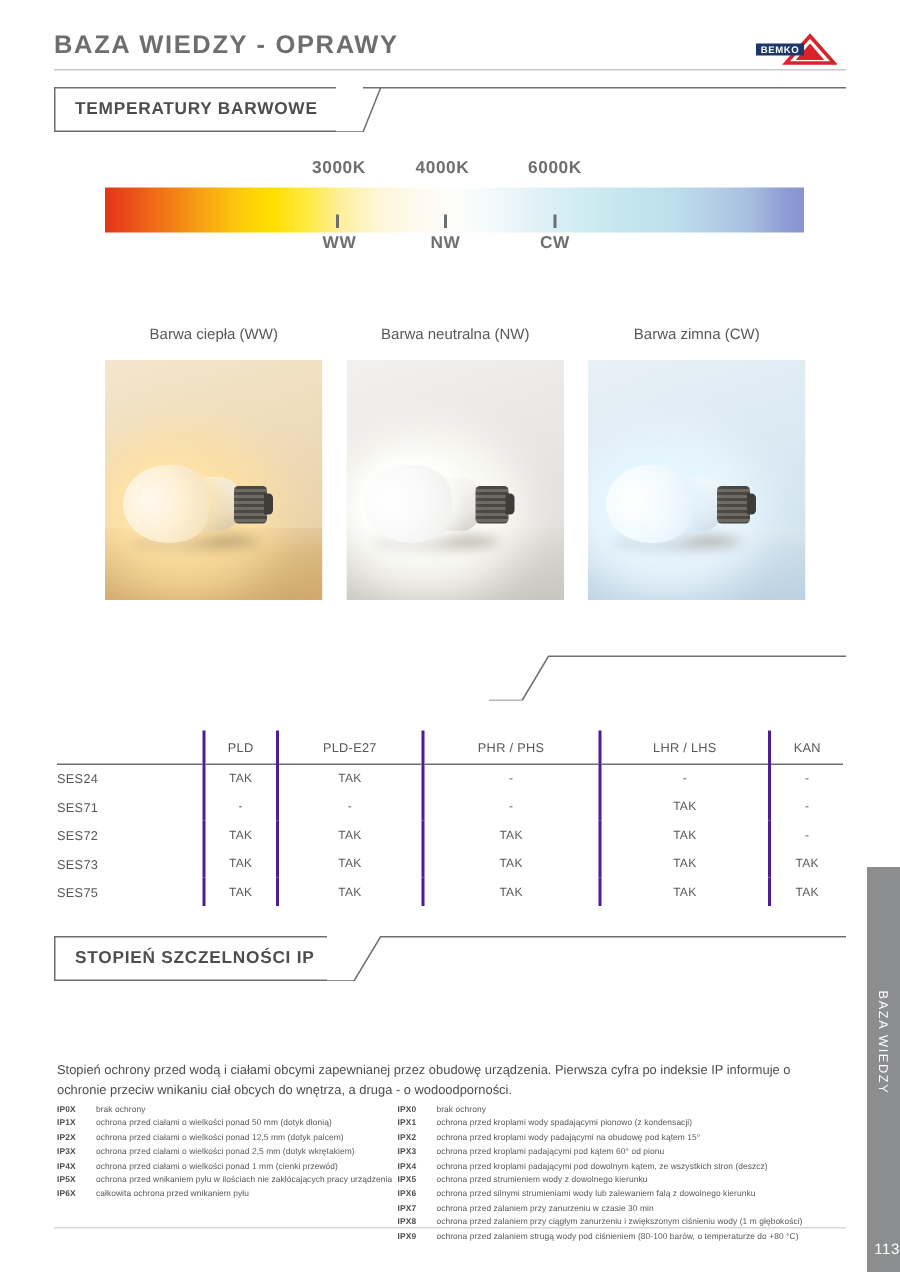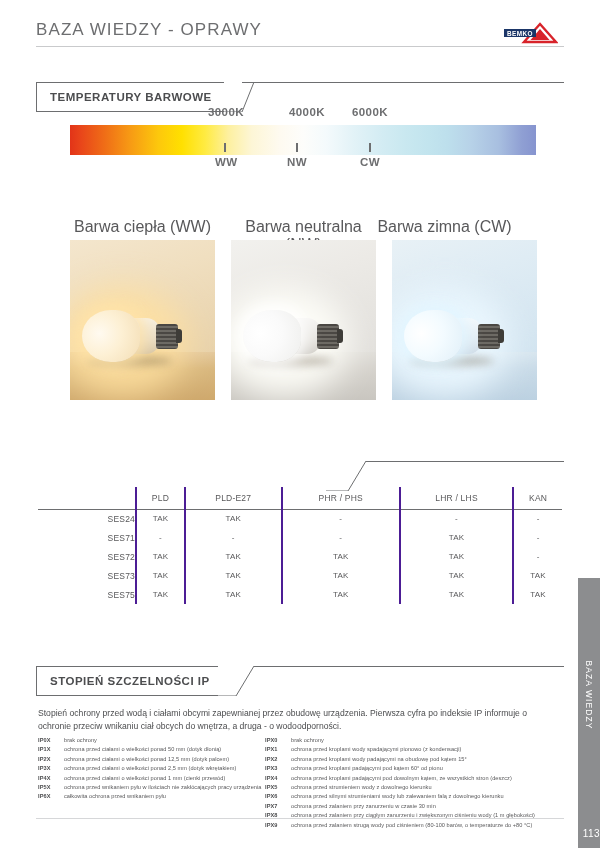--- a/index.html
+++ b/index.html
@@ -9,27 +9,27 @@
     font-family: "Liberation Sans", sans-serif;
     color: #58585a;
     overflow: hidden;
   }
   .page { position: relative; width: 600px; height: 848px; background:#fff; }
 
   
   .header { position:absolute; left:36px; top:18px; width:528px; height:30px; }
   .header-title {
     font-size: 17px; letter-spacing: 1.1px; color:#6d6e70;
-    font-weight: 400; line-height: 24px;
+    font-weight: 700; line-height: 24px;
   }
   .header-rule { position:absolute; left:36px; top:46px; width:528px; height:1px; background:#c9cacc; }
   .logo { position:absolute; right:6px; top:2px; width:56px; height:24px; }
 
   
-  .banner { position:absolute; height:30px;margin-top:24px; }
+  .banner { position:absolute; height:30px; }
   .banner .box {
     position:absolute; left:0; top:0; height:30px;
     border:1px solid #6d6e70; border-right:none;
     display:flex; align-items:center; padding:0 10px 0 13px;
   }
   .banner .box-label {
     font-size:11.5px; font-weight:700; letter-spacing:0.5px; color:#4c4d4f; white-space:nowrap;
   }
   .banner .diag { position:absolute; top:0; height:30px; width:30px; }
   .banner .toprule { position:absolute; top:0; height:1px; background:#6d6e70; }
@@ -51,21 +51,21 @@
   .tick-row { position:absolute; top:143px; left:0; width:600px; height:12px; }
   .tick { position:absolute; width:2px; height:9px; background:#6d6e70; }
   .ww-labels { position:absolute; top:156px; left:0; width:600px; height:16px; }
   .ww-labels span {
     position:absolute; font-size:11.5px; font-weight:700; color:#6d6e70; letter-spacing:0.4px;
   }
 
   
   .photo-captions { position:absolute; top:218px; left:0; width:600px; height:18px; }
   .photo-captions span {
-    position:absolute; font-size:16px; color:#58585a; text-align:center;
+    position:absolute; font-size:10px; color:#58585a; text-align:center;
   }
   .photos { position:absolute; top:240px; left:70px; width:467px; height:160px; }
   .photo { position:absolute; top:0; width:145px; height:160px; overflow:hidden; }
   .photo.p1 { left:0; }
   .photo.p2 { left:161px; }
   .photo.p3 { left:322px; }
 
   .scene { position:absolute; inset:0; }
   
   .wall { position:absolute; left:0; right:0; top:0; height:112px; }
@@ -112,21 +112,21 @@
   }
 
   
   .table-wrap { position:absolute; left:38px; top:487px; width:524px; height:134px; }
   table.compat { width:100%; border-collapse:collapse; }
   table.compat th, table.compat td {
     font-size:8px; font-weight:400; color:#58585a; text-align:center;
     padding:0; height:19px; vertical-align:middle; letter-spacing:0.2px;
   }
   table.compat th { height:22px; font-size:8.5px; }
-  table.compat .rowhead { text-align:right; font-size:8.5px; }
+  table.compat .rowhead { text-align:left; font-size:8.5px; }
   table.compat thead tr { border-bottom:1.4px solid #6d6e70; }
   table.compat th.c, table.compat td.c { border-left:2px solid #4c1d95; }
   table.compat col.first { width:98px; }
 
   
   .ip-intro { position:absolute; left:38px; top:707px; width:500px; }
   .ip-intro p { font-size:8.6px; line-height:12.5px; color:#4c4d4f; }
   .ip-cols { position:absolute; left:38px; top:737px; width:530px; }
   .ip-col { position:absolute; top:0; }
   .ip-col.left { left:0; width:240px; }
@@ -180,41 +180,41 @@
     <div class="diag" style="left:188px;">
       <svg viewBox="0 0 30 30" width="30" height="30" preserveAspectRatio="none">
         <line x1="0" y1="30" x2="18" y2="30" stroke="#6d6e70" stroke-width="1"></line>
         <line x1="18" y1="30" x2="30" y2="0" stroke="#6d6e70" stroke-width="1"></line>
       </svg>
     </div>
   </div>
 
   <div class="kelvin-labels">
     <span style="left:208px;">3000K</span>
-    <span style="left:277px;margin-left:12px;">4000K</span>
+    <span style="left:277px;">4000K</span>
     <span style="left:352px;">6000K</span>
   </div>
 
   <div class="gradient-bar"></div>
 
   <div class="tick-row">
     <div class="tick" style="left:224px;"></div>
     <div class="tick" style="left:296px;"></div>
     <div class="tick" style="left:369px;"></div>
   </div>
   <div class="ww-labels">
     <span style="left:215px;">WW</span>
     <span style="left:287px;">NW</span>
     <span style="left:360px;">CW</span>
   </div>
 
   <div class="photo-captions">
     <span style="left:70px; width:145px;">Barwa ciepła (WW)</span>
     <span style="left:231px; width:145px;">Barwa neutralna (NW)</span>
-    <span style="left:372px; width:145px;">Barwa zimna (CW)</span>
+    <span style="left:392px; width:145px;">Barwa zimna (CW)</span>
   </div>
 
   <div class="photos">
     <div class="photo p1">
       <div class="scene">
         <div class="wall"></div>
         <div class="table"></div>
         <div class="glow"></div>
         <div class="bulb">
           <div class="shadow"></div>
@@ -323,21 +323,21 @@
           <td class="c">TAK</td>
           <td class="c">TAK</td>
           <td class="c">TAK</td>
           <td class="c">TAK</td>
           <td class="c">TAK</td>
         </tr>
       </tbody>
     </table>
   </div>
 
-  <div class="banner" style="left:36px; top:642px; width:528px;">
+  <div class="banner" style="left:36px; top:624px; width:528px;">
     <div class="toprule" style="left:218px; width:310px;"></div>
     <div class="box" style="width:182px;">
       <span class="box-label">STOPIEŃ SZCZELNOŚCI IP</span>
     </div>
     <div class="diag" style="left:182px;">
       <svg viewBox="0 0 36 30" width="36" height="30" preserveAspectRatio="none">
         <line x1="0" y1="30" x2="18" y2="30" stroke="#6d6e70" stroke-width="1"></line>
         <line x1="18" y1="30" x2="36" y2="0" stroke="#6d6e70" stroke-width="1"></line>
       </svg>
     </div>

